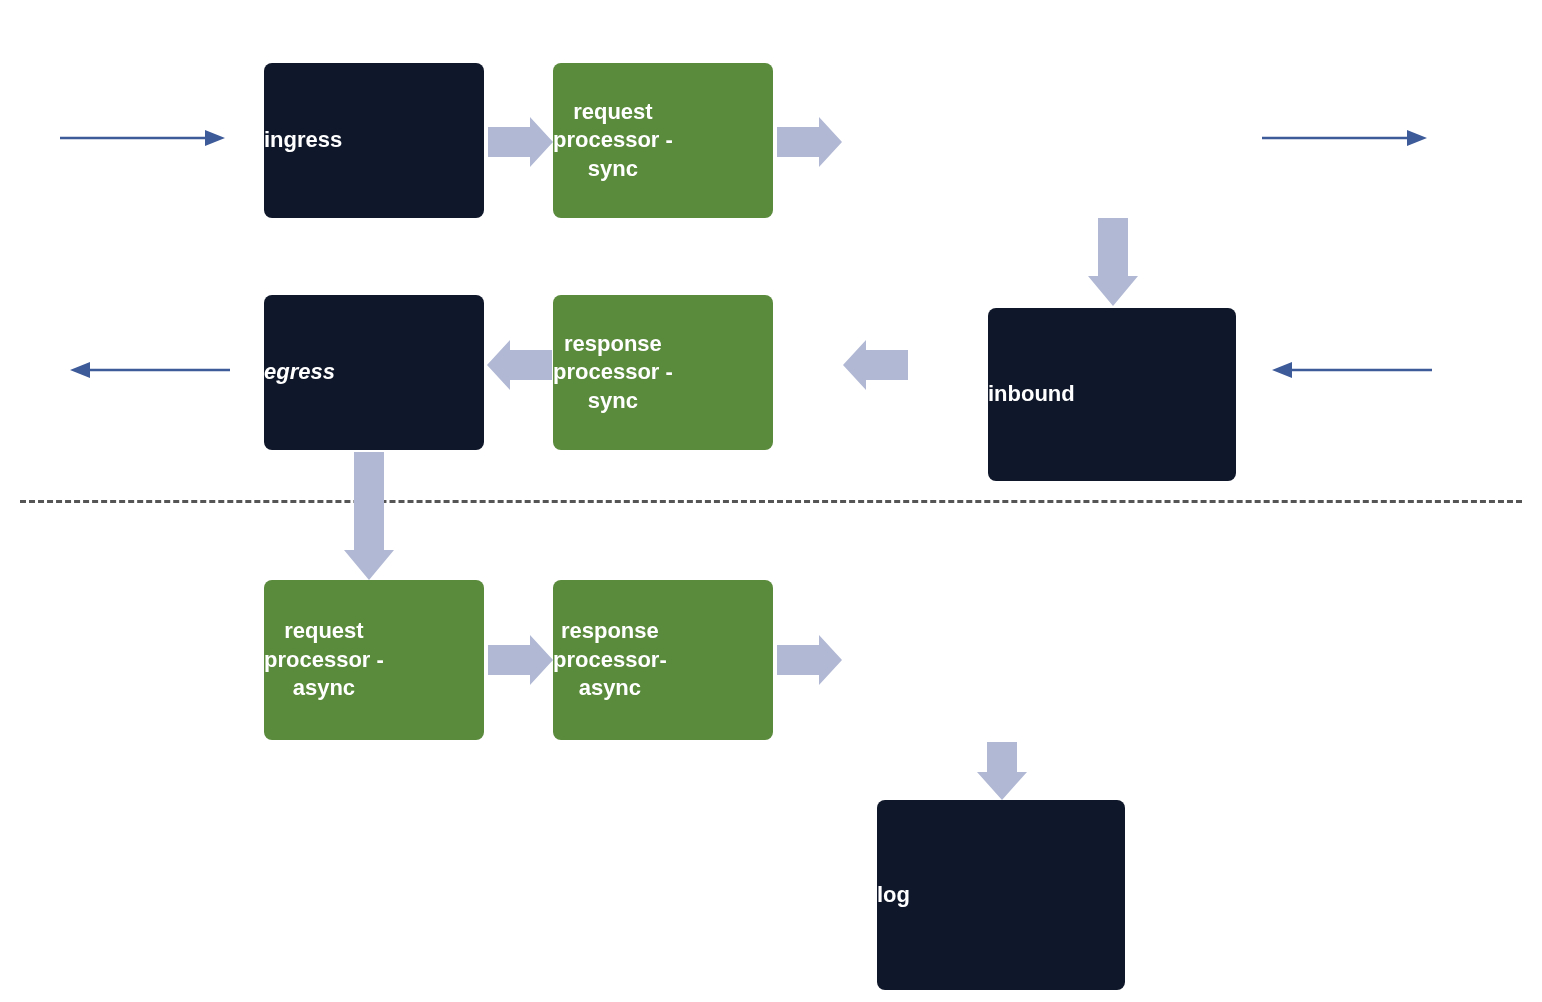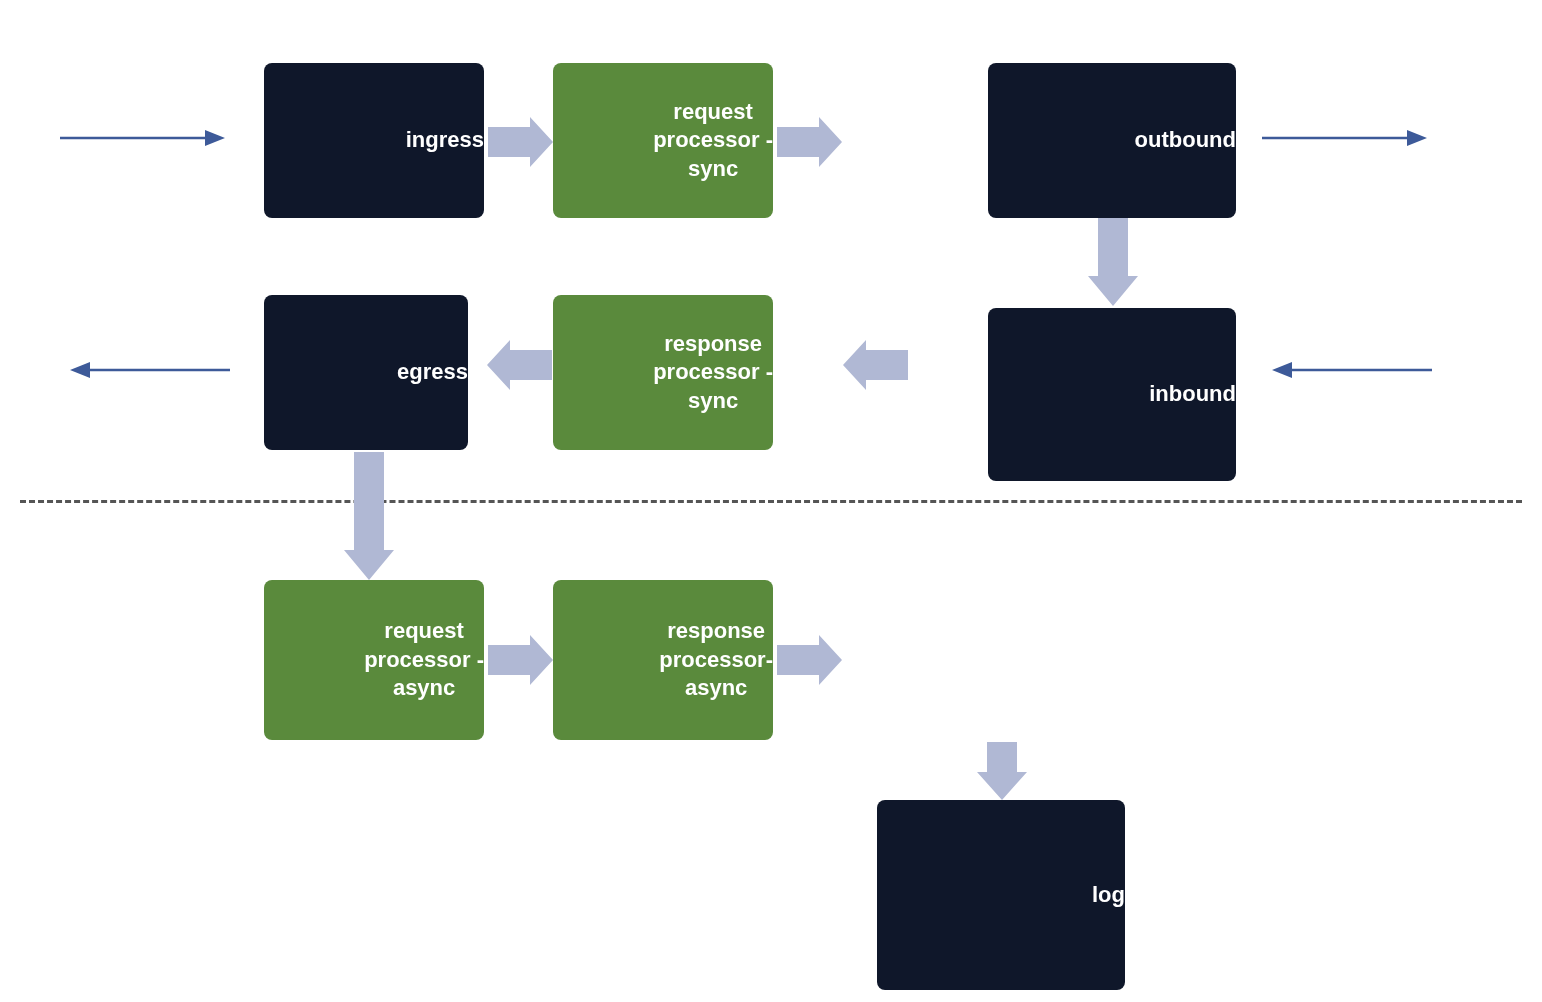--- a/index.html
+++ b/index.html
@@ -15,21 +15,21 @@
     .diagram-container {
       position: relative;
       width: 1542px;
       height: 1002px;
     }
 
     .node {
       position: absolute;
       display: flex;
       align-items: center;
-      justify-content: flex-end;
+      justify-content: flex-start;
       text-align: center;
       border-radius: 8px;
       color: #fff;
       font-size: 22px;
       font-weight: 600;
       line-height: 1.3;
     }
 
     .node-blue {
       background-color: #0f172a;
@@ -111,25 +111,22 @@
   <div class="node node-blue" style="left:264px;top:63px;width:220px;height:155px;">
     <span>ingress</span>
   </div>
 
   <div class="node node-green" style="left:553px;top:63px;width:220px;height:155px;">
     <span style="white-space:pre-line;">request
 processor -
 sync</span>
   </div>
 
-  <div class="node node-blue" style="left:988px;top:63px;width:248px;height:155px;">
-    <span>outbound</span>
-  </div>
 
-  <div class="node node-blue" style="left:264px;top:295px;width:204px;height:155px;">
+  <div class="node node-blue" style="left:264px;top:295px;width:220px;height:155px;font-style:italic;">
     <span>egress</span>
   </div>
 
   <div class="node node-green" style="left:553px;top:295px;width:220px;height:155px;">
     <span style="white-space:pre-line;">response
 processor -
 sync</span>
   </div>
 
   <div class="node node-blue" style="left:988px;top:308px;width:248px;height:173px;">

